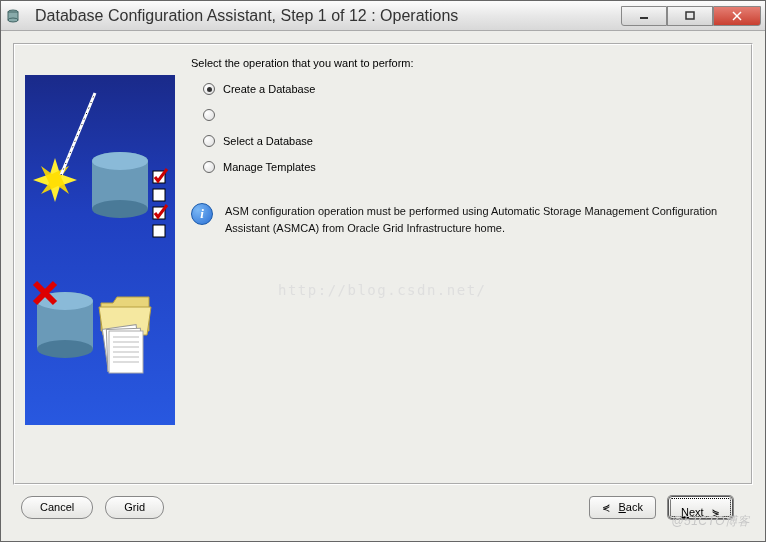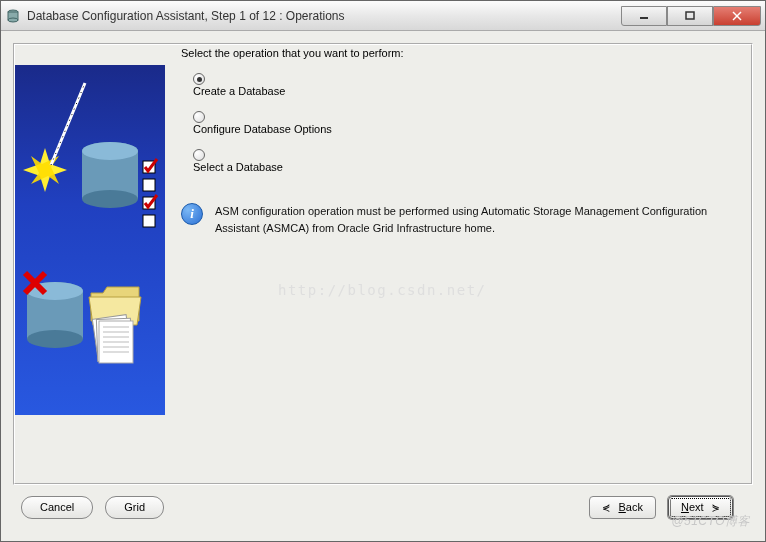--- a/index.html
+++ b/index.html
@@ -27,22 +27,23 @@
       align-items: center;
       padding: 0 4px;
     }
     .titlebar-icon {
       width: 16px;
       height: 16px;
       margin-right: 6px;
     }
     .titlebar-title {
       flex: 1;
-      font-size: 12px;
+      font-size: 16px;
       color: #333;
+      margin-left: 8px;
     }
     .window-controls {
       display: flex;
       gap: 0;
     }
     .win-btn {
       width: 46px;
       height: 20px;
       border: 1px solid #888;
       display: flex;
@@ -59,20 +60,21 @@
       flex: 1;
       background: #eeeeea;
       padding: 12px;
       display: flex;
       flex-direction: column;
     }
     .main-panel {
       flex: 1;
       background: #eeeeea;
       border: 2px groove #fff;
+      padding: 10px;
       display: flex;
       gap: 10px;
     }
     .sidebar-image {
       width: 150px;
       height: 350px;
       margin-top: 20px;
       background: linear-gradient(to bottom, #1a2a8a 0%, #2040c0 40%, #2858e0 100%);
       position: relative;
       overflow: hidden;
@@ -83,24 +85,23 @@
     }
     .prompt {
       margin-bottom: 14px;
       color: #000;
     }
     .radio-group {
       margin-left: 12px;
     }
     .radio-row {
       display: flex;
-      align-items: flex-start;
+      align-items: flex-end;
       margin-bottom: 14px;
       cursor: pointer;
-      flex-direction: column;
     }
     .radio-circle {
       width: 12px;
       height: 12px;
       border: 1px solid #666;
       border-radius: 50%;
       background: radial-gradient(circle at 30% 30%, #fff, #ddd);
       margin-right: 8px;
       display: flex;
       align-items: center;
@@ -162,20 +163,21 @@
     .btn.nav {
       border-radius: 4px;
       padding: 0 12px;
       gap: 8px;
     }
     .btn.focused {
       outline: 1px dotted #000;
       outline-offset: -3px;
       border: 1px solid #555;
       box-shadow: 0 0 0 1px #888;
+      align-items: flex-end;
     }
     .spacer { flex: 1; }
     .mnemonic { text-decoration: underline; }
     .arrow { font-size: 10px; }
     .watermark {
       position: absolute;
       bottom: 12px;
       right: 16px;
       color: #c7c7c7;
       font-size: 12px;
@@ -286,25 +288,28 @@
 
       <div class="right-content">
         <div class="prompt">Select the operation that you want to perform:</div>
         <div class="radio-group">
           <div class="radio-row">
             <span class="radio-circle selected"></span>
             <span>Create a Database</span>
           </div>
           <div class="radio-row">
             <span class="radio-circle"></span>
-            <span>Configure Database Options</span>
           </div>
           <div class="radio-row">
             <span class="radio-circle"></span>
             <span>Select a Database</span>
+          </div>
+          <div class="radio-row">
+            <span class="radio-circle"></span>
+            <span>Manage Templates</span>
           </div>
         </div>
 
         <div class="info-box">
           <div class="info-icon">i</div>
           <div class="info-text">ASM configuration operation must be performed using Automatic Storage Management Configuration Assistant (ASMCA) from Oracle Grid Infrastructure home.</div>
         </div>
       </div>
     </div>
 

